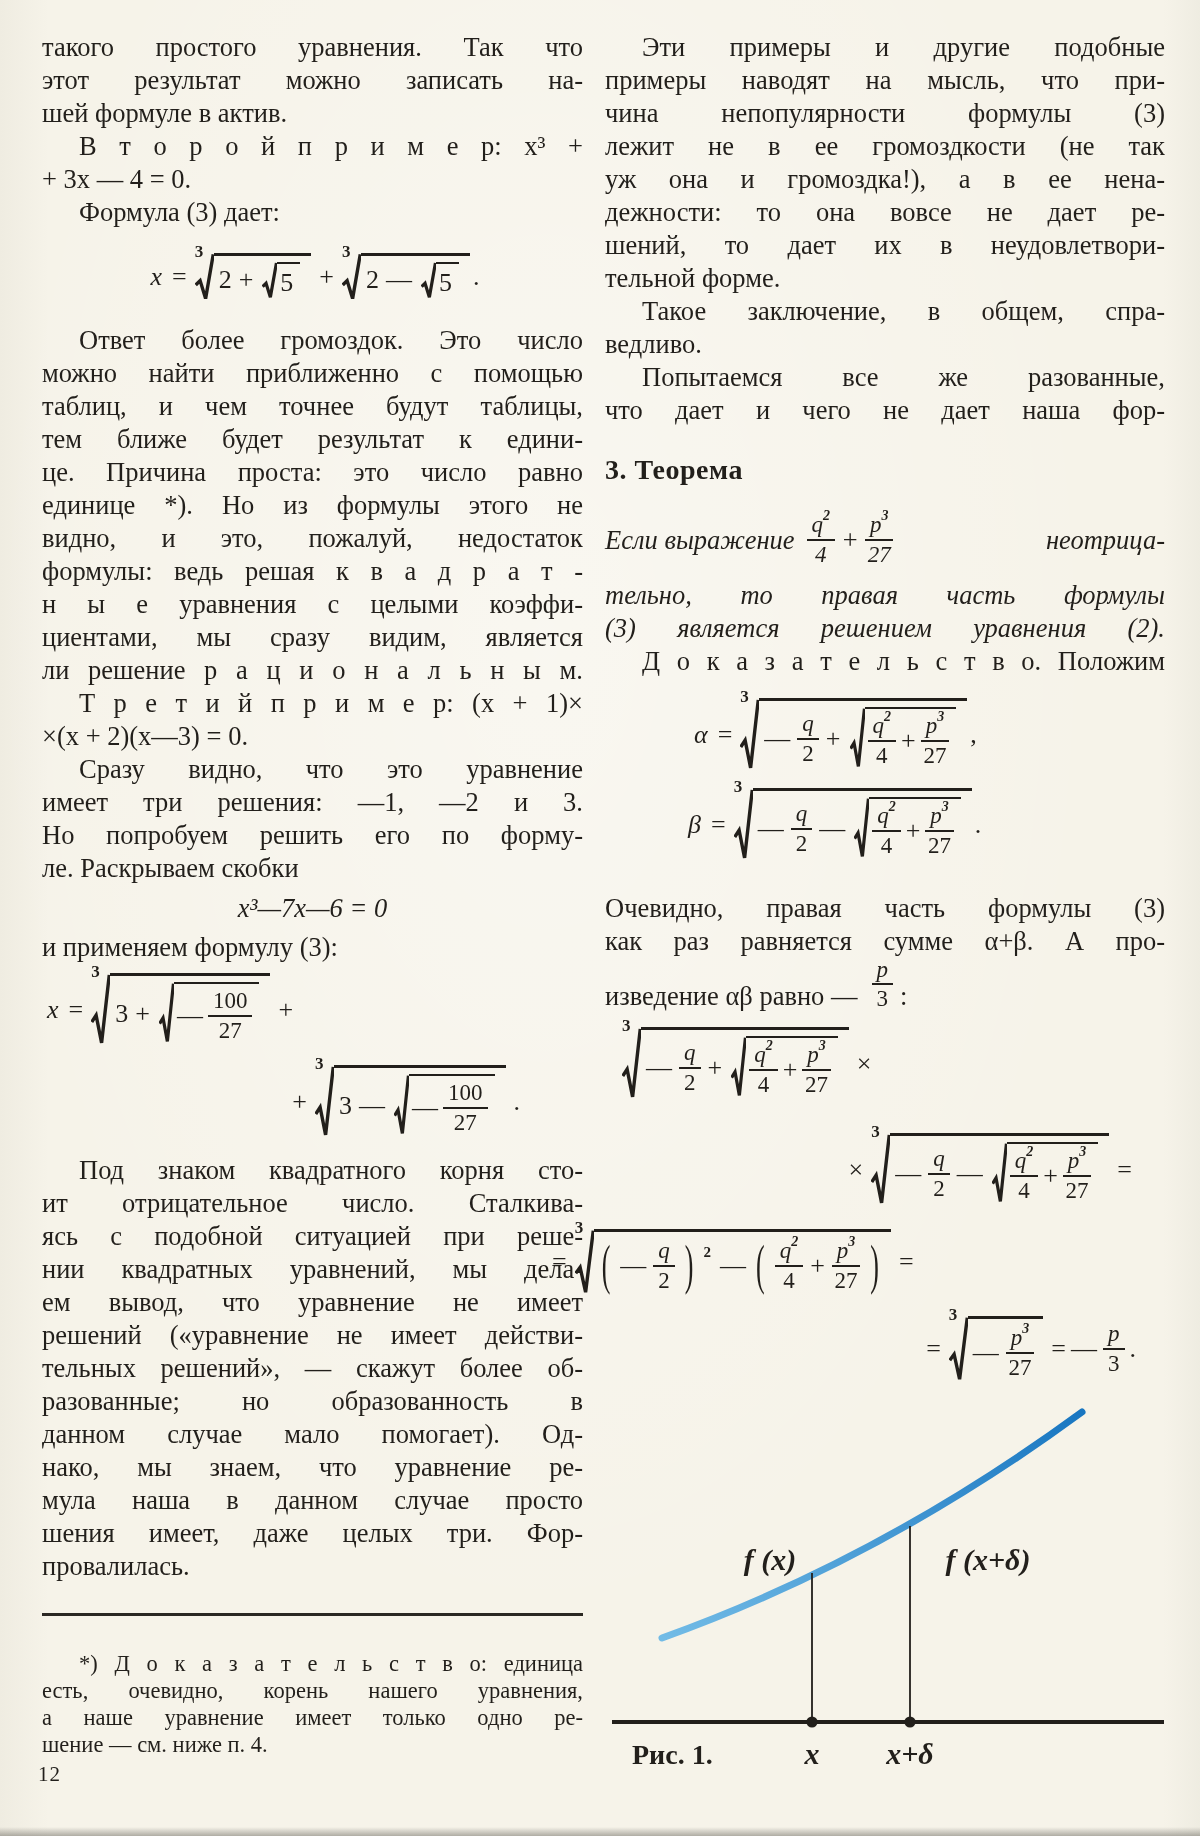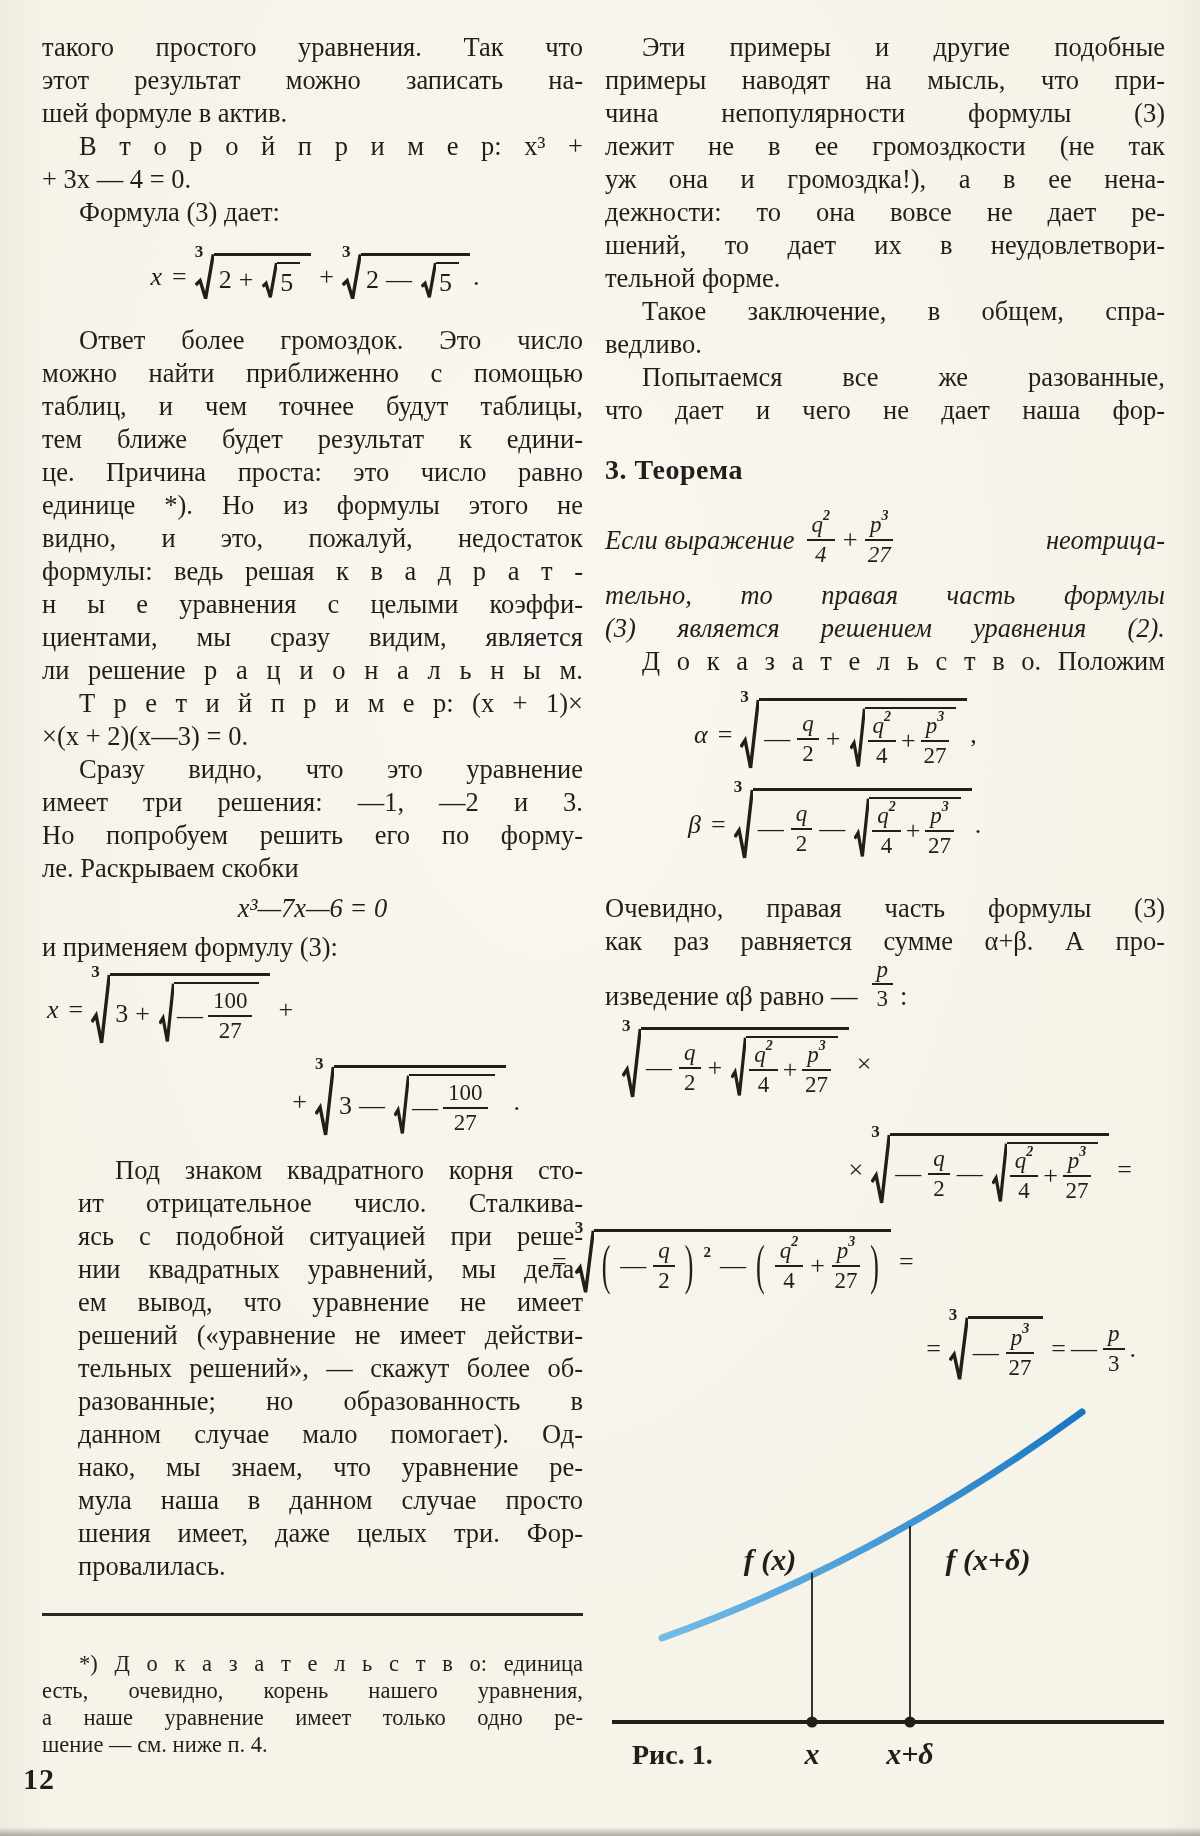--- a/index.html
+++ b/index.html
@@ -44,21 +44,21 @@
   .psup{font-size:15px;font-weight:bold;margin:-26px 2px 0 0;}
   .bp{display:inline-block;transform:scaleY(2.15);margin:0 3px;font-weight:400;}
   .theorem-row{display:flex;align-items:center;font-style:italic;font-size:26.5px;height:62px;margin-top:22px;}
   .theorem-row .gap{margin:0 6px;}
   .theorem-row .spacer{flex:1;}
   .prod-row{display:flex;align-items:flex-end;font-size:26.5px;height:54px;}
   .prod-row .gap{margin:0 7px;}
   .fn{margin-top:34px;}
   .fn .tl{height:27px;line-height:27px;font-size:22.5px;}
   .rule{height:3px;background:#2b2823;width:100%;margin-top:30px;}
-  .pagenum{position:absolute;left:23px;top:1762px;font-size:30px;font-weight:bold;letter-spacing:1px;}
+  .pagenum{position:absolute;left:38px;top:1762px;font-size:21px;font-weight:normal;letter-spacing:1px;}
   .figwrap{position:absolute;left:598px;top:1392px;width:584px;height:410px;}
   .figwrap svg{display:block;width:584px;height:410px;}
 </style>
 </head>
 <body>
 
 <div class="page">
 
   <div class="col left">
 
@@ -188,21 +188,21 @@
                   <span class="n">100</span>
                   <span class="d">27</span>
                 </span>
             </span>
           </span>
         </span>
       </span>
       <span class="tok">.</span>
     </div>
 
-    <div style="margin-top:6px;margin-left:36px;">
+    <div style="margin-top:6px;">
         <div class="tl jl in">Под знаком квадратного корня сто-</div>
         <div class="tl jl">ит отрицательное число. Сталкива-</div>
         <div class="tl jl">ясь с подобной ситуацией при реше-</div>
         <div class="tl jl">нии квадратных уравнений, мы дела-</div>
         <div class="tl jl">ем вывод, что уравнение не имеет</div>
         <div class="tl jl">решений («уравнение не имеет действи-</div>
         <div class="tl jl">тельных решений», — скажут более об-</div>
         <div class="tl jl">разованные; но образованность в</div>
         <div class="tl jl">данном случае мало помогает). Од-</div>
         <div class="tl jl">нако, мы знаем,   что уравнение ре-</div>

